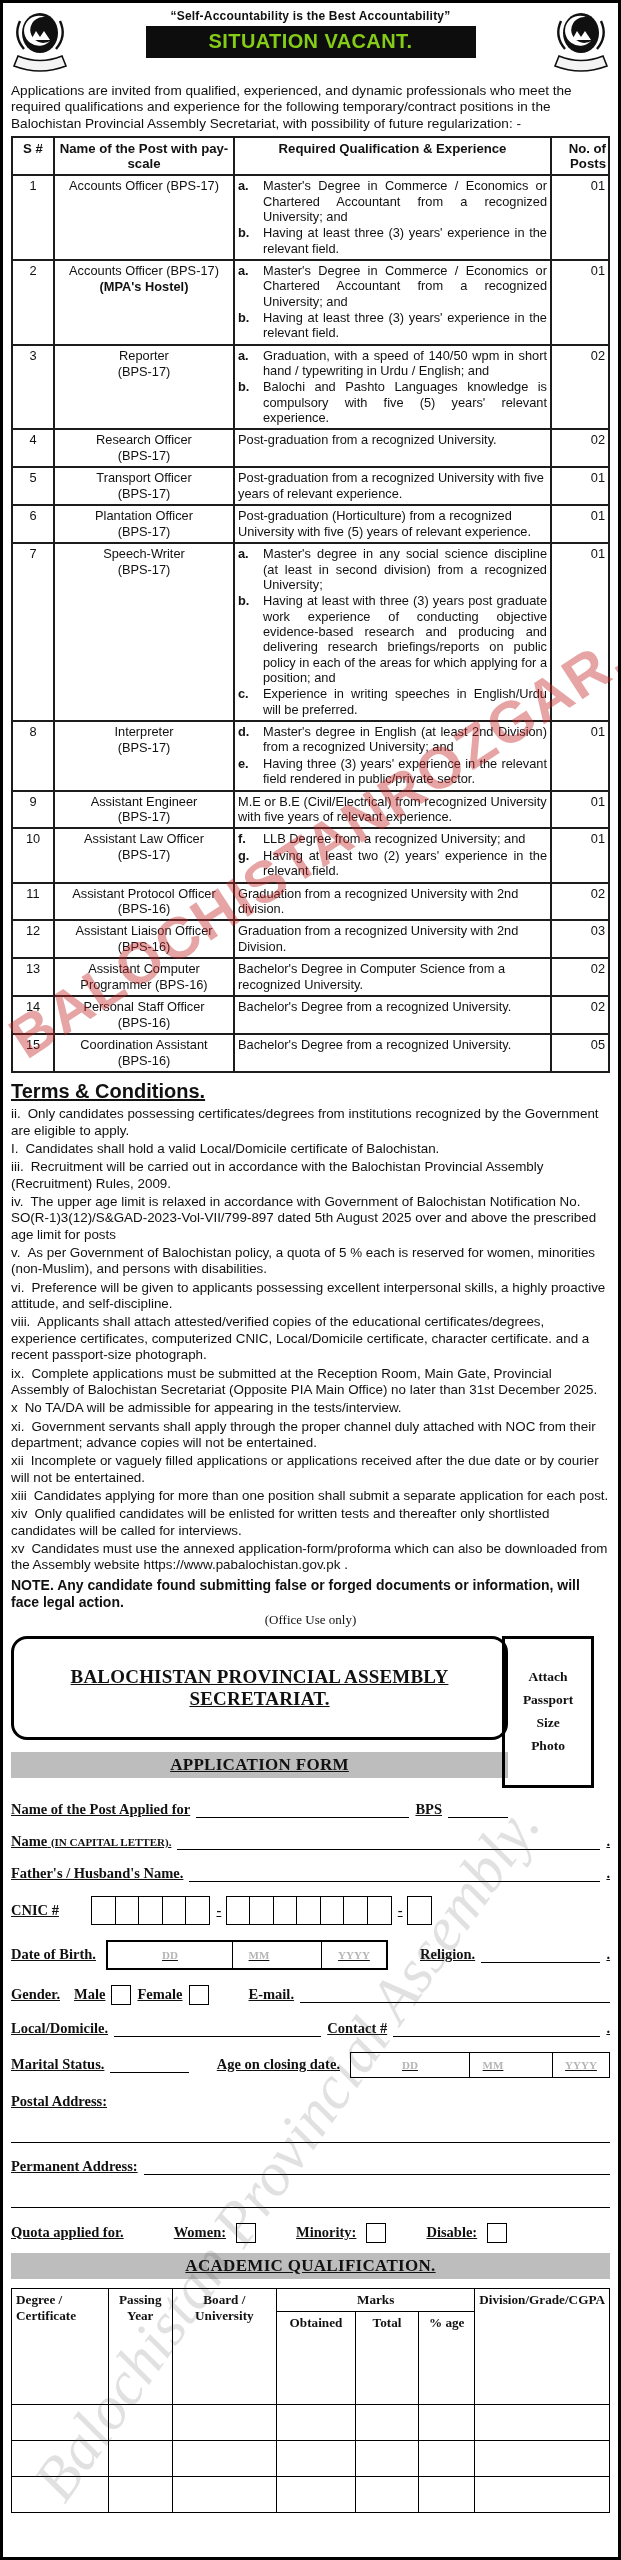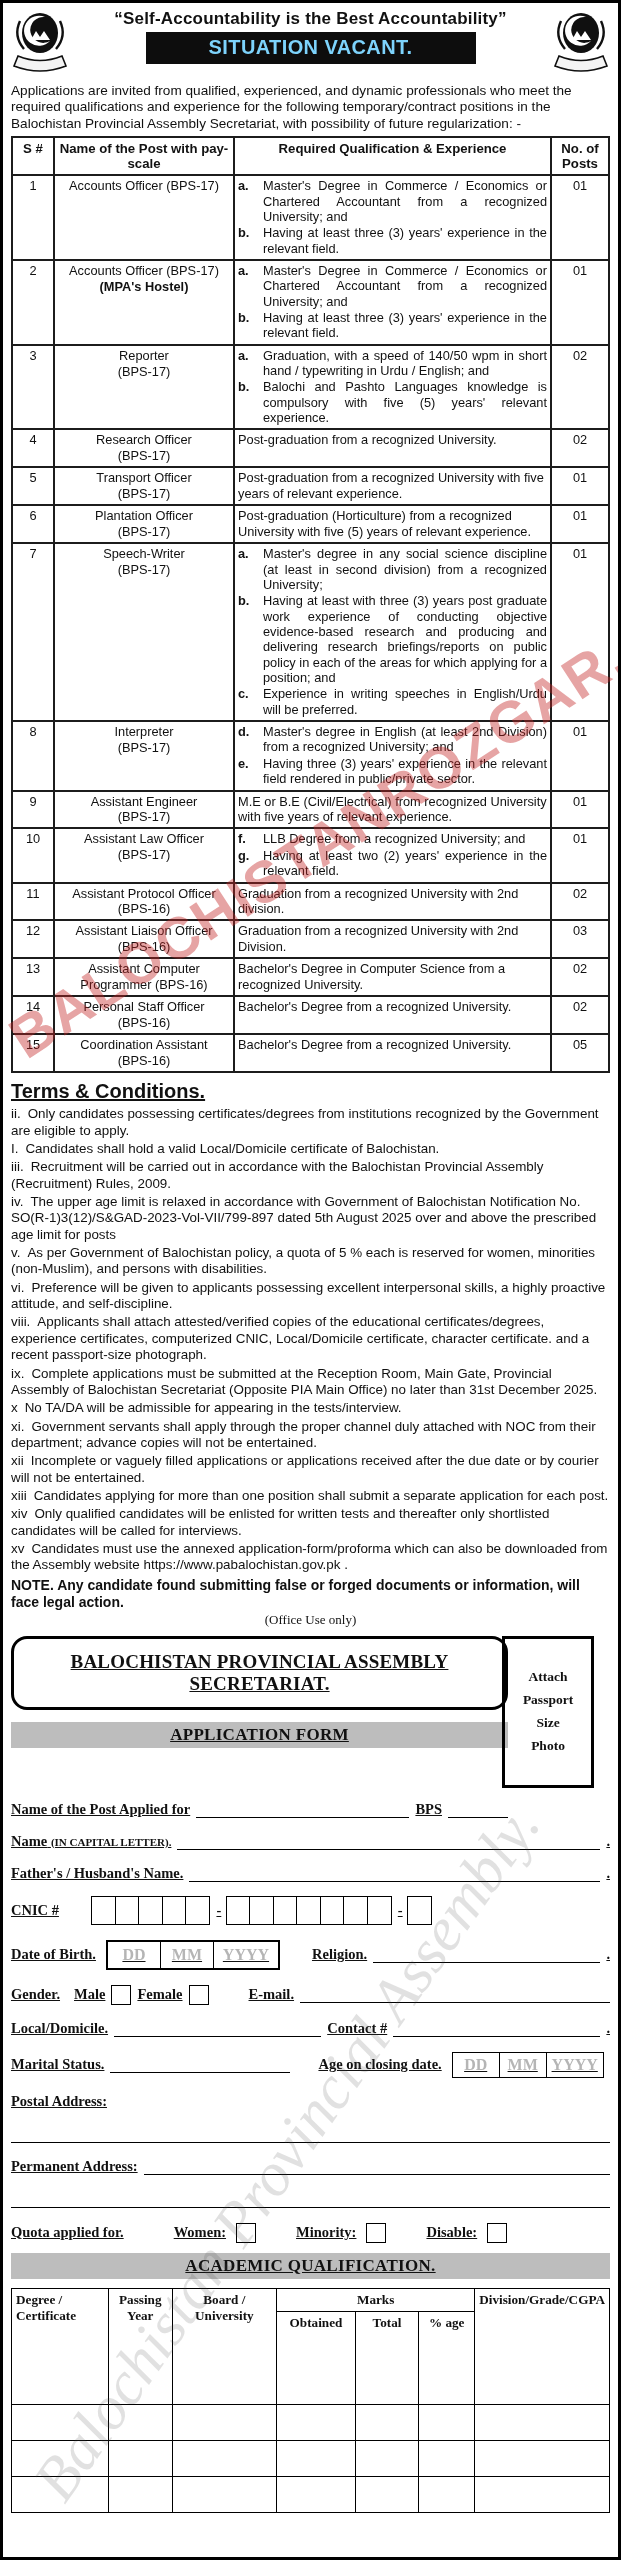--- a/index.html
+++ b/index.html
@@ -3,50 +3,50 @@
 <meta charset="utf-8">
 <style>
   html,body{margin:0;padding:0;background:#e9e9e9;}
   .page{width:621px;height:2560px;margin:0 auto;background:#fff;border:3px solid #000;
         box-sizing:border-box;padding:5px 8px;position:relative;overflow:hidden;
         font-family:"Liberation Sans",sans-serif;color:#111;}
   
   .hdr{display:flex;align-items:flex-start;gap:4px;}
   .emblem{flex:0 0 auto;}
   .hdr-c{flex:1;text-align:center;}
-  .quote{font-weight:bold;font-size:17px;margin-top:1px;letter-spacing:.2px;text-align:center;}
-  .banner{color:#7dd3fc;font-weight:bold;font-size:20px;width:330px;margin:3px auto 0;
+  .quote{font-weight:bold;font-size:12px;margin-top:1px;letter-spacing:.2px;text-align:center;}
+  .banner{color:#84cc16;font-weight:bold;font-size:20px;width:330px;margin:3px auto 0;
           padding:4px 0 5px;letter-spacing:.4px;}
   
   .intro{font-size:13.6px;line-height:1.2;margin:5px 0 4px;}
   
   table.vac{width:100%;border-collapse:collapse;font-size:12.8px;}
   table.vac th,table.vac td{border:2px solid #1c1c1c;padding:2px 3px;vertical-align:top;}
   table.vac th{font-size:13.2px;line-height:1.15;padding:3px 2px;}
   .c-sno{width:34px;text-align:center;}
   .c-name{width:172px;text-align:center;line-height:1.25;}
-  .c-posts{width:50px;text-align:center;}
+  .c-posts{width:50px;text-align:right;}
   .q-item{display:flex;margin:0 0 1px;}
   .q-m{width:25px;flex:0 0 auto;font-weight:bold;}
   .q-t{flex:1;text-align:justify;line-height:1.2;}
   .q-plain{line-height:1.2;}
   .strong2{font-weight:bold;}
   
   .terms-h{font-weight:bold;font-size:20px;text-decoration:underline;margin:7px 0 3px;}
   .term{font-size:13.4px;line-height:1.22;margin:2px 0;}
   .term .tm{margin-right:7px;}
   .note{font-weight:bold;font-size:14px;line-height:1.25;margin-top:3px;}
   
   .formno{text-align:center;font-family:"Liberation Serif",serif;font-weight:bold;
           font-size:14.5px;margin-top:6px;}
   .officeuse{text-align:center;font-family:"Liberation Serif",serif;font-size:13px;}
   
   .serif{font-family:"Liberation Serif",serif;}
   .form-head{position:relative;margin-top:8px;min-height:150px;}
-  .orgbox{border:3px solid #000;border-radius:16px;margin-right:102px;padding:12px 4px;
+  .orgbox{border:3px solid #000;border-radius:16px;margin-right:102px;padding:27px 4px;
           text-align:center;font-weight:bold;font-size:19px;}
   .orgbox span{text-decoration:underline;letter-spacing:.2px;}
   .photobox{position:absolute;top:0;right:16px;width:86px;height:146px;border:3px solid #000;
             display:flex;flex-direction:column;justify-content:center;align-items:center;
             font-weight:bold;font-size:13.5px;line-height:1.7;text-align:center;}
   .graybar{background:#bdbdbd;text-align:center;font-weight:bold;font-size:17px;
            padding:3px 0;margin:12px 102px 0 0;}
   .graybar span{text-decoration:underline;letter-spacing:.3px;}
   .graybar.full{margin-right:0;margin-top:10px;}
   .frow{display:flex;align-items:flex-end;font-weight:bold;font-size:14.5px;
@@ -55,21 +55,21 @@
   .lbl small{font-size:11px;}
   .fill{flex:1;border-bottom:1.6px solid #000;height:15px;min-width:30px;}
   .fill.w2{flex:2;}
   .dotend{flex:0 0 auto;}
   .cnic-row{margin-top:14px;align-items:center;}
   .cnic-cells{display:flex;align-items:center;margin-left:28px;}
   .ccell{width:23px;height:27px;border:1.5px solid #000;margin-left:-1.5px;background:#fff;}
   .cdash{padding:0 6px;font-weight:bold;}
   .dobbox{display:flex;border:2.6px solid #000;margin-left:4px;}
   .dobbox .dcell{width:52px;height:26px;border-left:1.4px solid #000;display:flex;
-                 align-items:center;justify-content:center;color:#b5b5b5;font-size:16px;}
+                 align-items:center;justify-content:center;color:#b5b5b5;font-size:11px;margin-left:36px;}
   .dobbox .dcell:first-child{border-left:none;}
   .dobbox.thin{border-width:1.6px;}
   .dobbox.thin .dcell{width:46px;height:24px;}
   .chk{width:18px;height:18px;border:1.7px solid #000;display:inline-block;
        vertical-align:middle;background:#fff;}
   .fullline{border-bottom:1.6px solid #000;height:16px;margin-top:16px;}
   
   table.ftab{width:100%;border-collapse:collapse;font-family:"Liberation Serif",serif;
              font-weight:bold;font-size:13.2px;margin-top:9px;}
   table.ftab th,table.ftab td{border:1.8px solid #000;padding:3px 4px;vertical-align:top;

